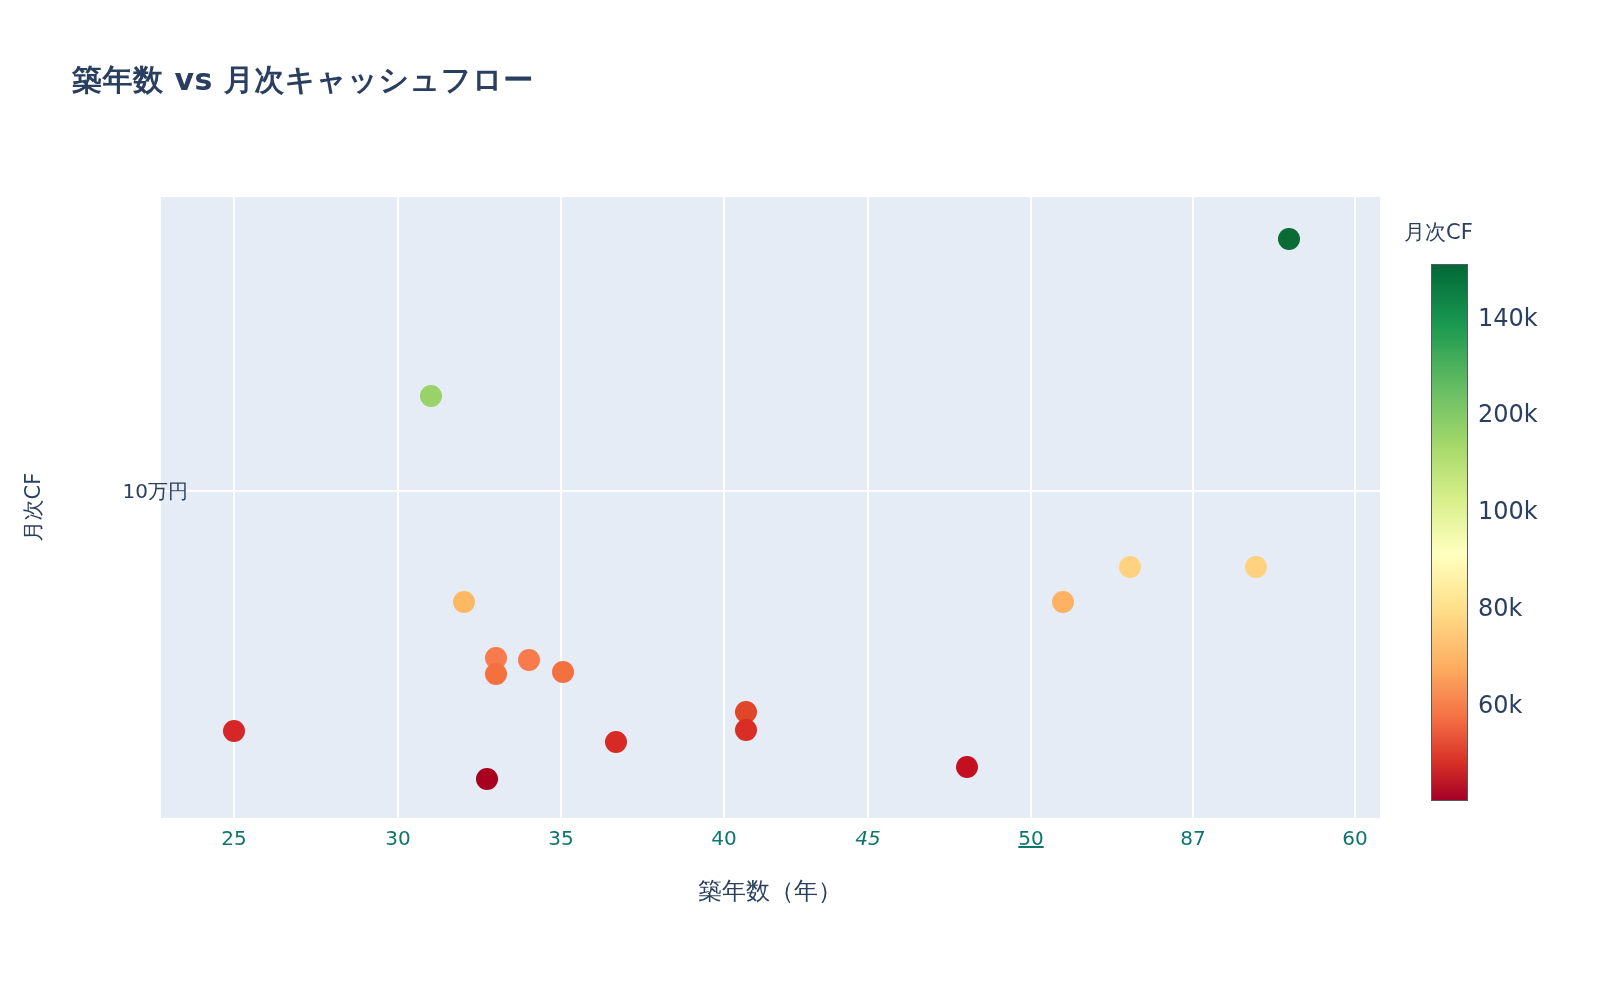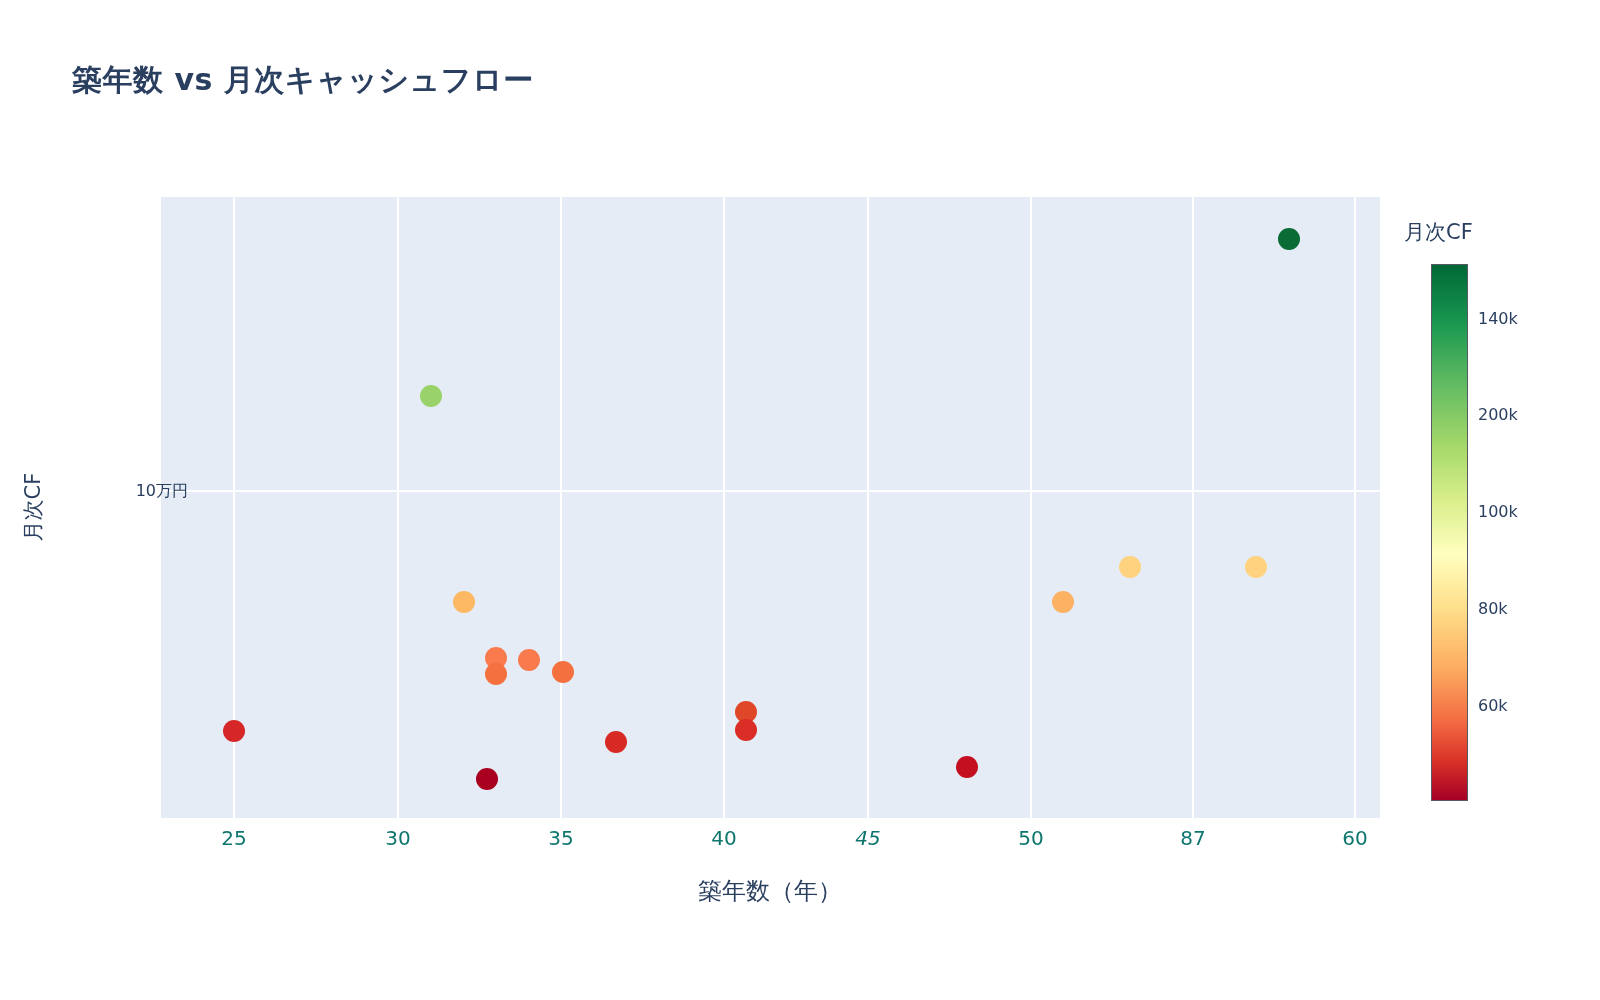--- a/index.html
+++ b/index.html
@@ -65,21 +65,21 @@
     position: absolute;
     top: 826px;
     font-size: 20px;
     color: #0f766e;
     transform: translateX(-50%);
     white-space: nowrap;
   }
   .ytick-label {
     position: absolute;
     right: 1448px;
-    font-size: 16px;
+    font-size: 20px;
     color: #2a3f5f;
     transform: translateY(-50%);
     white-space: nowrap;
     text-align: right;
   }
   #x-axis-title {
     position: absolute;
     left: 770px;
     top: 875px;
     font-size: 24px;
@@ -122,21 +122,21 @@
       #ffffbf 54%,
       #fee08b 64%,
       #fdae61 75%,
       #f46d43 85%,
       #d73027 93%,
       #a50026 100%);
   }
   .cbar-tick-label {
     position: absolute;
     left: 1478px;
-    font-size: 16px;
+    font-size: 24px;
     color: #2a3f5f;
     transform: translateY(-50%);
     white-space: nowrap;
   }
 </style>
 </head>
 <body>
 
 <div id="figure">
 
@@ -174,21 +174,21 @@
   <div id="x-axis-title">築年数（年）</div>
 
   <div id="colorbar-title">月次CF</div>
   <div id="colorbar-gradient"></div>
 
 <div class="xtick-label" style="left: 234px;">25</div>
     <div class="xtick-label" style="left: 398px;">30</div>
     <div class="xtick-label" style="left: 561px; text-align: right;">35</div>
     <div class="xtick-label" style="left: 724px;">40</div>
     <div class="xtick-label" style="left: 868px; font-style: italic;">45</div>
-    <div class="xtick-label" style="left: 1031px;">50</div>
+    <div class="xtick-label" style="left: 1031px; text-decoration: underline;">50</div>
     <div class="xtick-label" style="left: 1193px;">87</div>
     <div class="xtick-label" style="left: 1355px;">60</div>
     <div class="ytick-label" style="top: 491px;">10万円</div>
     <div class="cbar-tick-label" style="top: 318px;">140k</div>
     <div class="cbar-tick-label" style="top: 414px;">200k</div>
     <div class="cbar-tick-label" style="top: 511px;">100k</div>
     <div class="cbar-tick-label" style="top: 608px;">80k</div>
     <div class="cbar-tick-label" style="top: 705px;">60k</div>
   </div>
 

